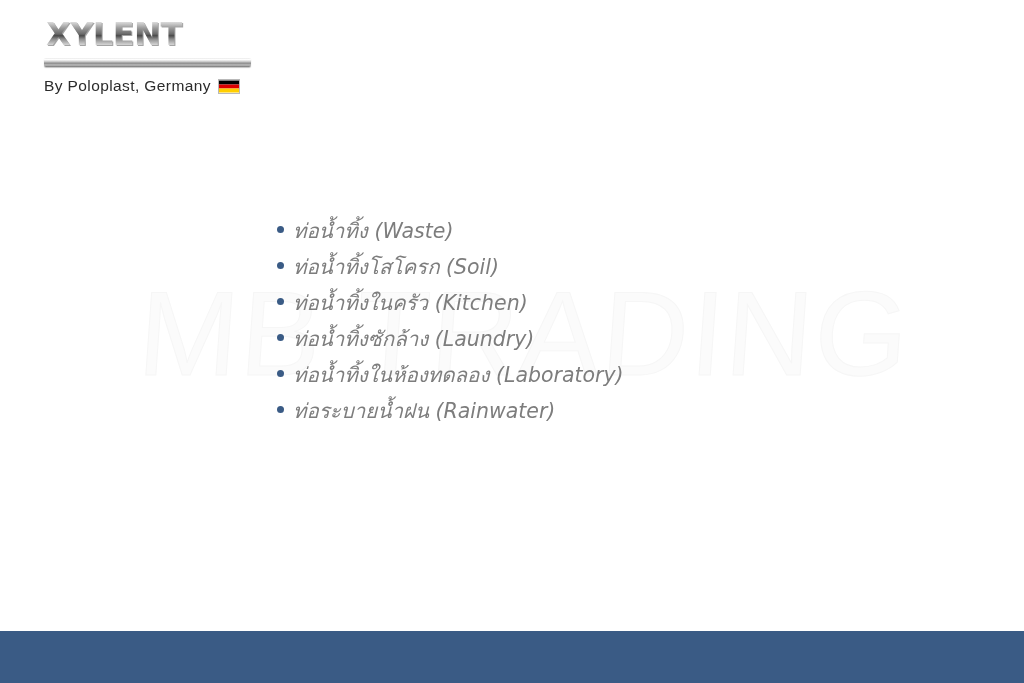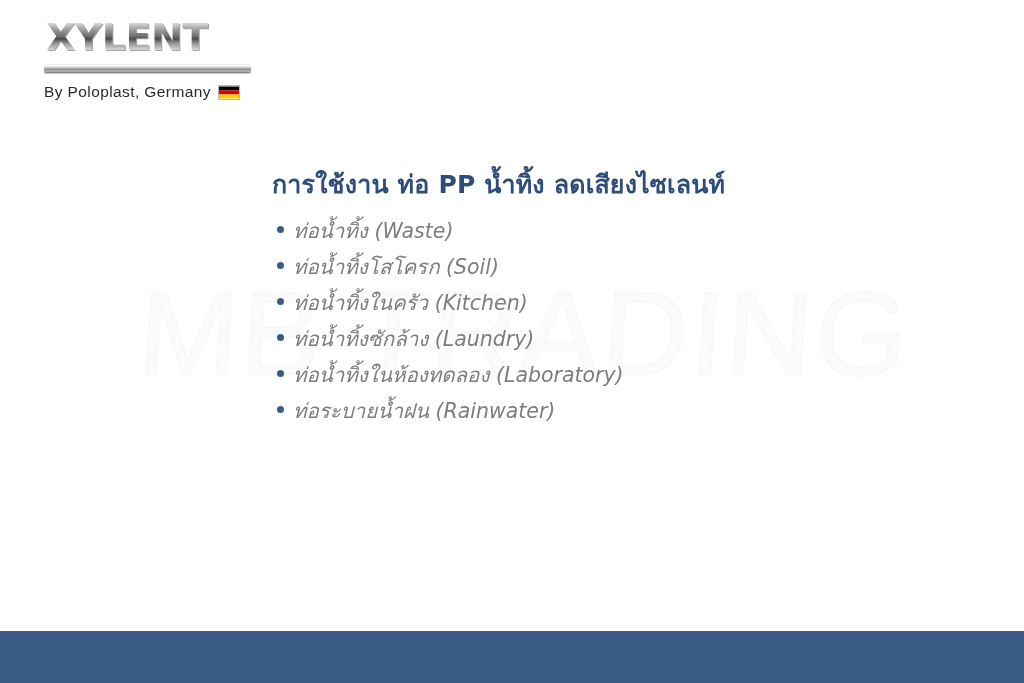--- a/index.html
+++ b/index.html
@@ -50,21 +50,21 @@
   
   #logo {
     position: absolute;
     left: 44px;
     top: 18px;
     width: 215px;
     z-index: 3;
   }
   #logo-wordmark {
     font-family: "DejaVu Sans", sans-serif;
-    font-size: 38px;
+    font-size: 32px;
     font-weight: 700;
     letter-spacing: -0.5px;
     line-height: 1;
     margin: 0;
     padding: 0 0 2px 2px;
     background: linear-gradient(to bottom,
         #ffffff 0%,
         #e2e2e2 10%,
         #9a9a9a 30%,
         #6a6a6a 47%,
@@ -193,21 +193,20 @@
     <div id="logo-tagline-row">
       <span id="logo-tagline">By Poloplast, Germany</span>
       <svg id="flag-de" viewBox="0 0 20 12" aria-hidden="true">
         <rect x="0" y="0" width="20" height="4" fill="#000000"></rect>
         <rect x="0" y="4" width="20" height="4" fill="#dd0000"></rect>
         <rect x="0" y="8" width="20" height="4" fill="#ffce00"></rect>
       </svg>
     </div>
   </div>
 
-  <h1 id="title">การใช้งาน ท่อ PP น้ำทิ้ง ลดเสียงไซเลนท์</h1>
 
   <ul id="bullet-list">
     <li>
       <span class="bullet-dot"></span>
       <span class="bullet-text">ท่อน้ำทิ้ง (Waste)</span>
     </li>
     <li>
       <span class="bullet-dot"></span>
       <span class="bullet-text">ท่อน้ำทิ้งโสโครก (Soil)</span>
     </li>

